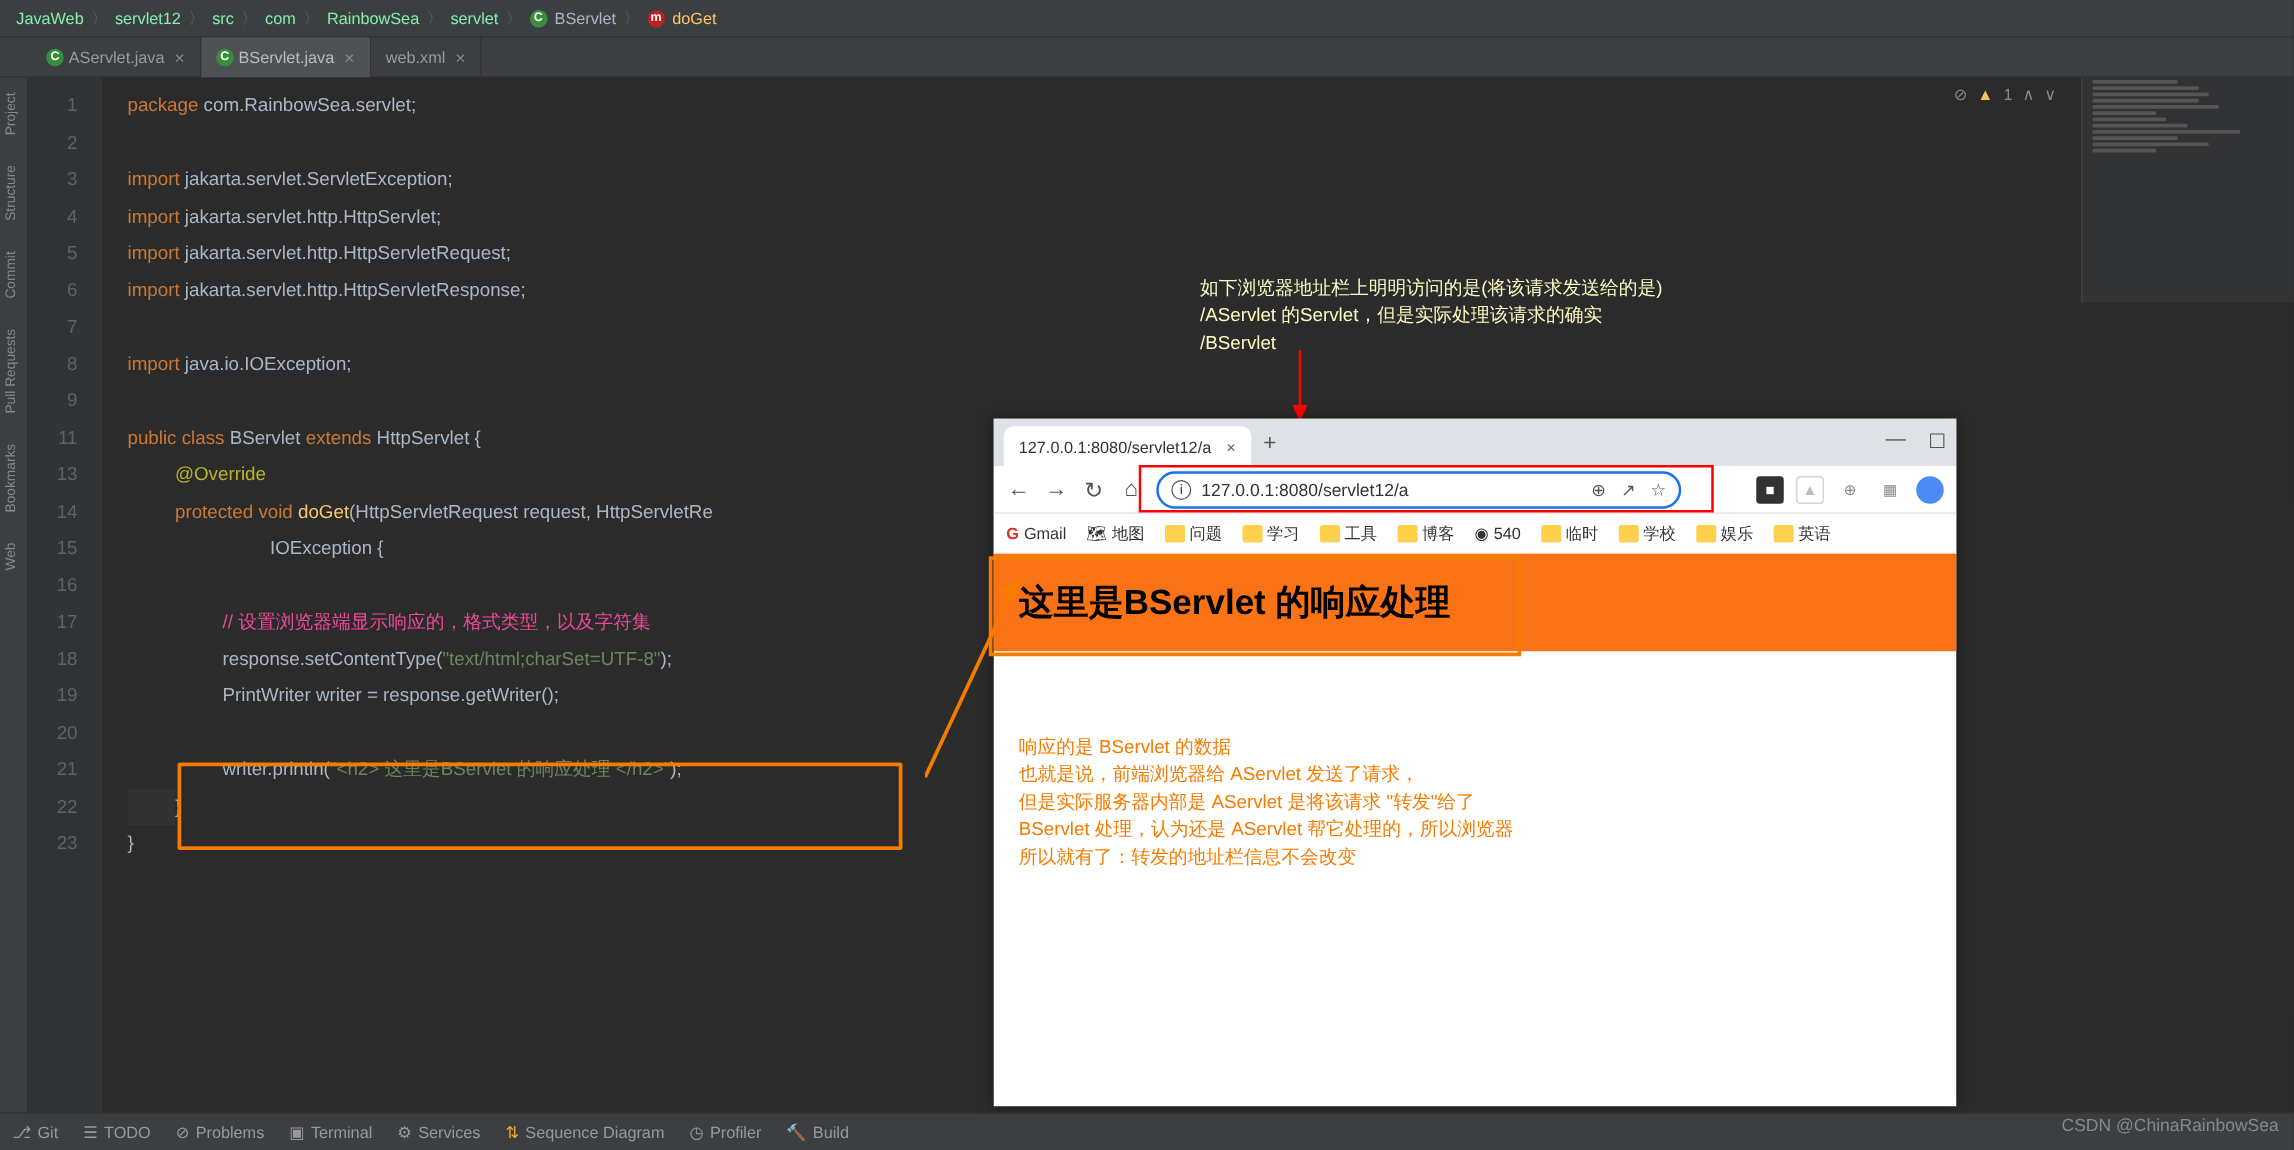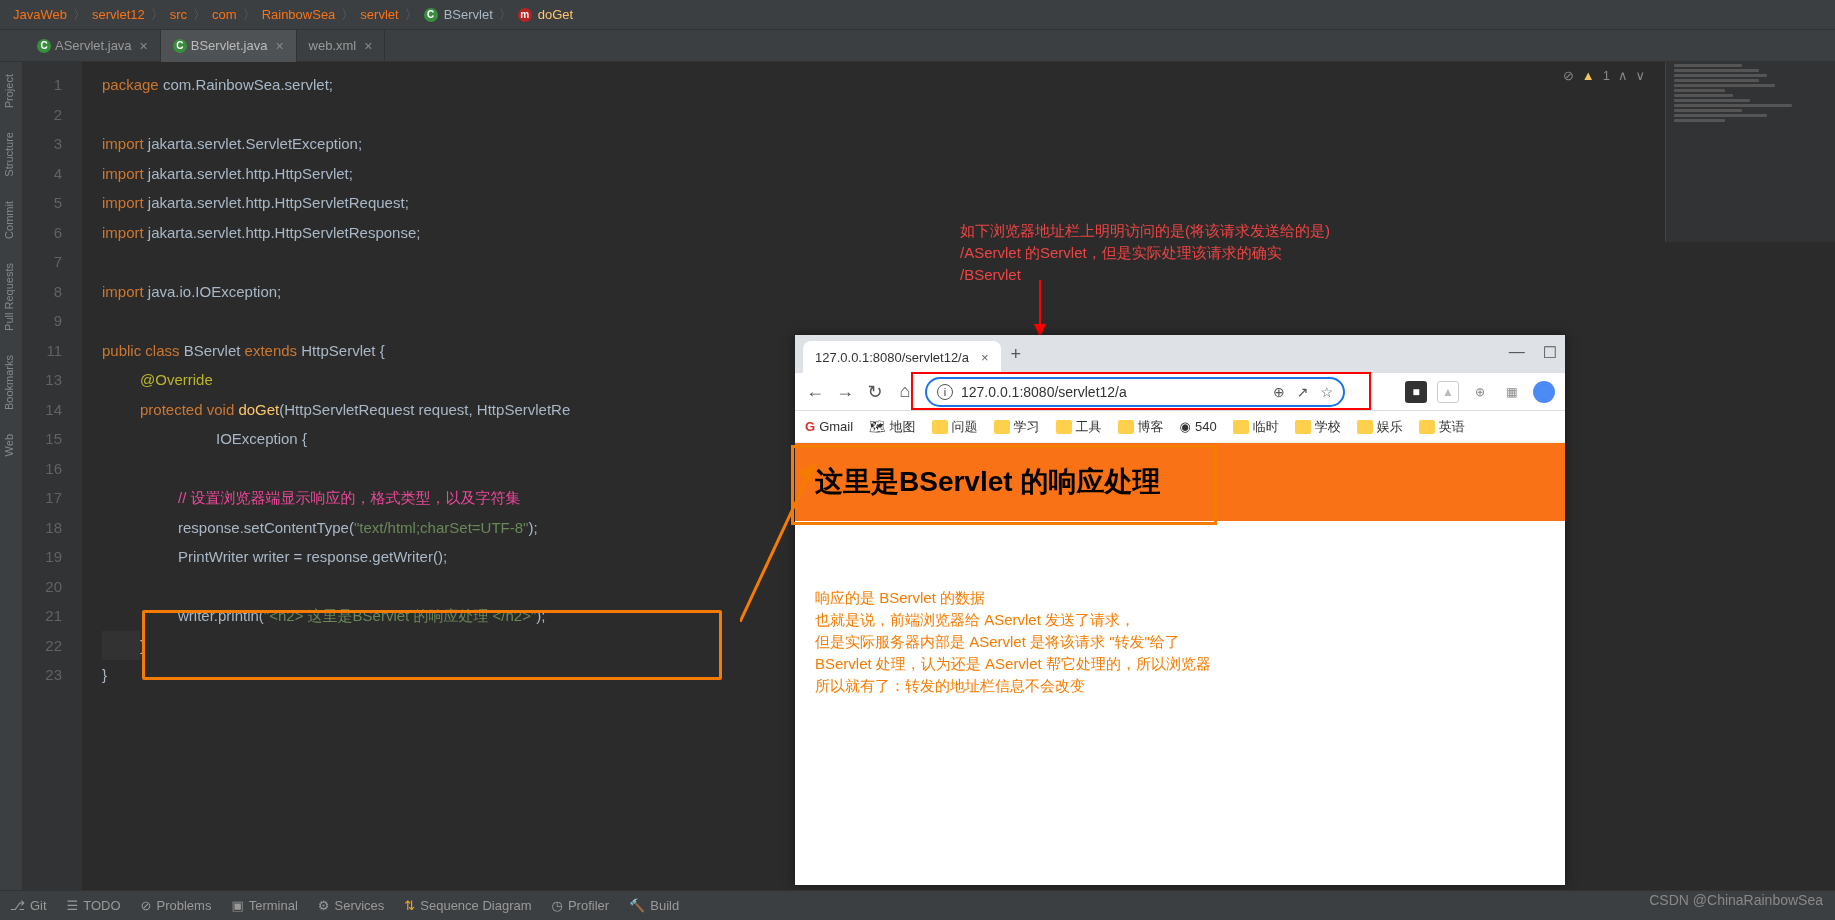--- a/index.html
+++ b/index.html
@@ -2,21 +2,21 @@
 <html><head>
 <meta charset="utf-8">
 <style>
 *{margin:0;padding:0;box-sizing:border-box;font-family:'Segoe UI',Arial,sans-serif}
 body{background:#2b2b2b;width:1835px;height:920px;position:relative;overflow:hidden;color:#bbb}
 .breadcrumb{height:30px;display:flex;align-items:center;padding:0 10px;font-size:13px;color:#aaa;background:#3c3f41;border-bottom:1px solid #323232}
 .breadcrumb span{margin:0 3px}
 .breadcrumb .sep{color:#666}
 .breadcrumb .cls{color:#a9b7c6}
 .breadcrumb .method{color:#ffc66d}
-.breadcrumb .file{color:#f97316}
+.breadcrumb .file{color:#86efac}
 .c-icon{width:14px;height:14px;background:#398e3d;border-radius:50%;display:inline-flex;align-items:center;justify-content:center;color:#fff;font-size:10px;font-weight:bold;margin-right:4px}
 .m-icon{width:14px;height:14px;background:#b52323;border-radius:50%;display:inline-flex;align-items:center;justify-content:center;color:#fff;font-size:10px;font-weight:bold;margin-right:4px}
 .tabs{height:32px;display:flex;align-items:center;background:#3c3f41;padding-left:25px;border-bottom:1px solid #323232}
 .tab{height:32px;display:flex;align-items:center;padding:0 12px;font-size:13px;color:#999;cursor:pointer;border-right:1px solid #323232}
 .tab.active{background:#4e5254;color:#bbb}
 .tab .close{margin-left:8px;color:#888;font-size:14px}
 .editor-area{position:relative;height:calc(100% - 92px);display:flex}
 .side-tabs{width:22px;background:#3c3f41;display:flex;flex-direction:column;font-size:11px;color:#888}
 .side-tab{writing-mode:vertical-rl;transform:rotate(180deg);padding:12px 3px;cursor:pointer;text-align:center}
 .gutter{width:60px;background:#313335;padding-top:8px;text-align:right;font-family:'JetBrains Mono','Consolas',monospace;font-size:15px;color:#606366;line-height:29.5px}
@@ -41,21 +41,21 @@
 .ext-icons{display:flex;gap:10px;margin-left:auto;align-items:center}
 .ext-icon{width:22px;height:22px;border-radius:3px;display:flex;align-items:center;justify-content:center;font-size:12px}
 .bookmark-bar{height:32px;background:#fff;display:flex;align-items:center;padding:0 10px;gap:16px;font-size:13px;color:#333;border-bottom:1px solid #eee}
 .bookmark{display:flex;align-items:center;gap:4px;cursor:pointer}
 .folder{width:16px;height:14px;background:#ffd04c;border-radius:2px}
 .browser-content{padding:20px;background:#f97316}
 .browser-content h2{font-size:28px;font-weight:bold;color:#000}
 .red-box{position:absolute;border:2px solid #ff0000}
 .orange-box-br{position:absolute;border:3px solid #f57c00}
 .annotation{position:absolute;font-size:15px;line-height:22px}
-.ann-red{color:#ef4444}
+.ann-red{color:#fef9c3}
 .ann-orange{color:#f57c00}
 .bottom-bar{position:absolute;bottom:0;left:0;right:0;height:30px;background:#3c3f41;display:flex;align-items:center;padding:0 10px;gap:20px;font-size:13px;color:#999;border-top:1px solid #323232}
 .bottom-item{display:flex;align-items:center;gap:5px;cursor:pointer}
 .watermark{position:absolute;bottom:12px;right:12px;font-size:14px;color:#888}
 .top-indicators{position:absolute;top:68px;right:190px;display:flex;align-items:center;gap:8px;color:#888;font-size:13px}
 .minimap{position:absolute;top:62px;right:0;width:170px;height:180px;background:#313335;border-left:1px solid #444}
 .minimap-line{height:3px;margin:2px 8px;background:#555;border-radius:1px}
 .red-arrow-svg{position:absolute;top:280px;left:1020px;width:40px;height:60px}
 .orange-arrow-svg{position:absolute;top:462px;left:740px;width:90px;height:160px}
 </style>

